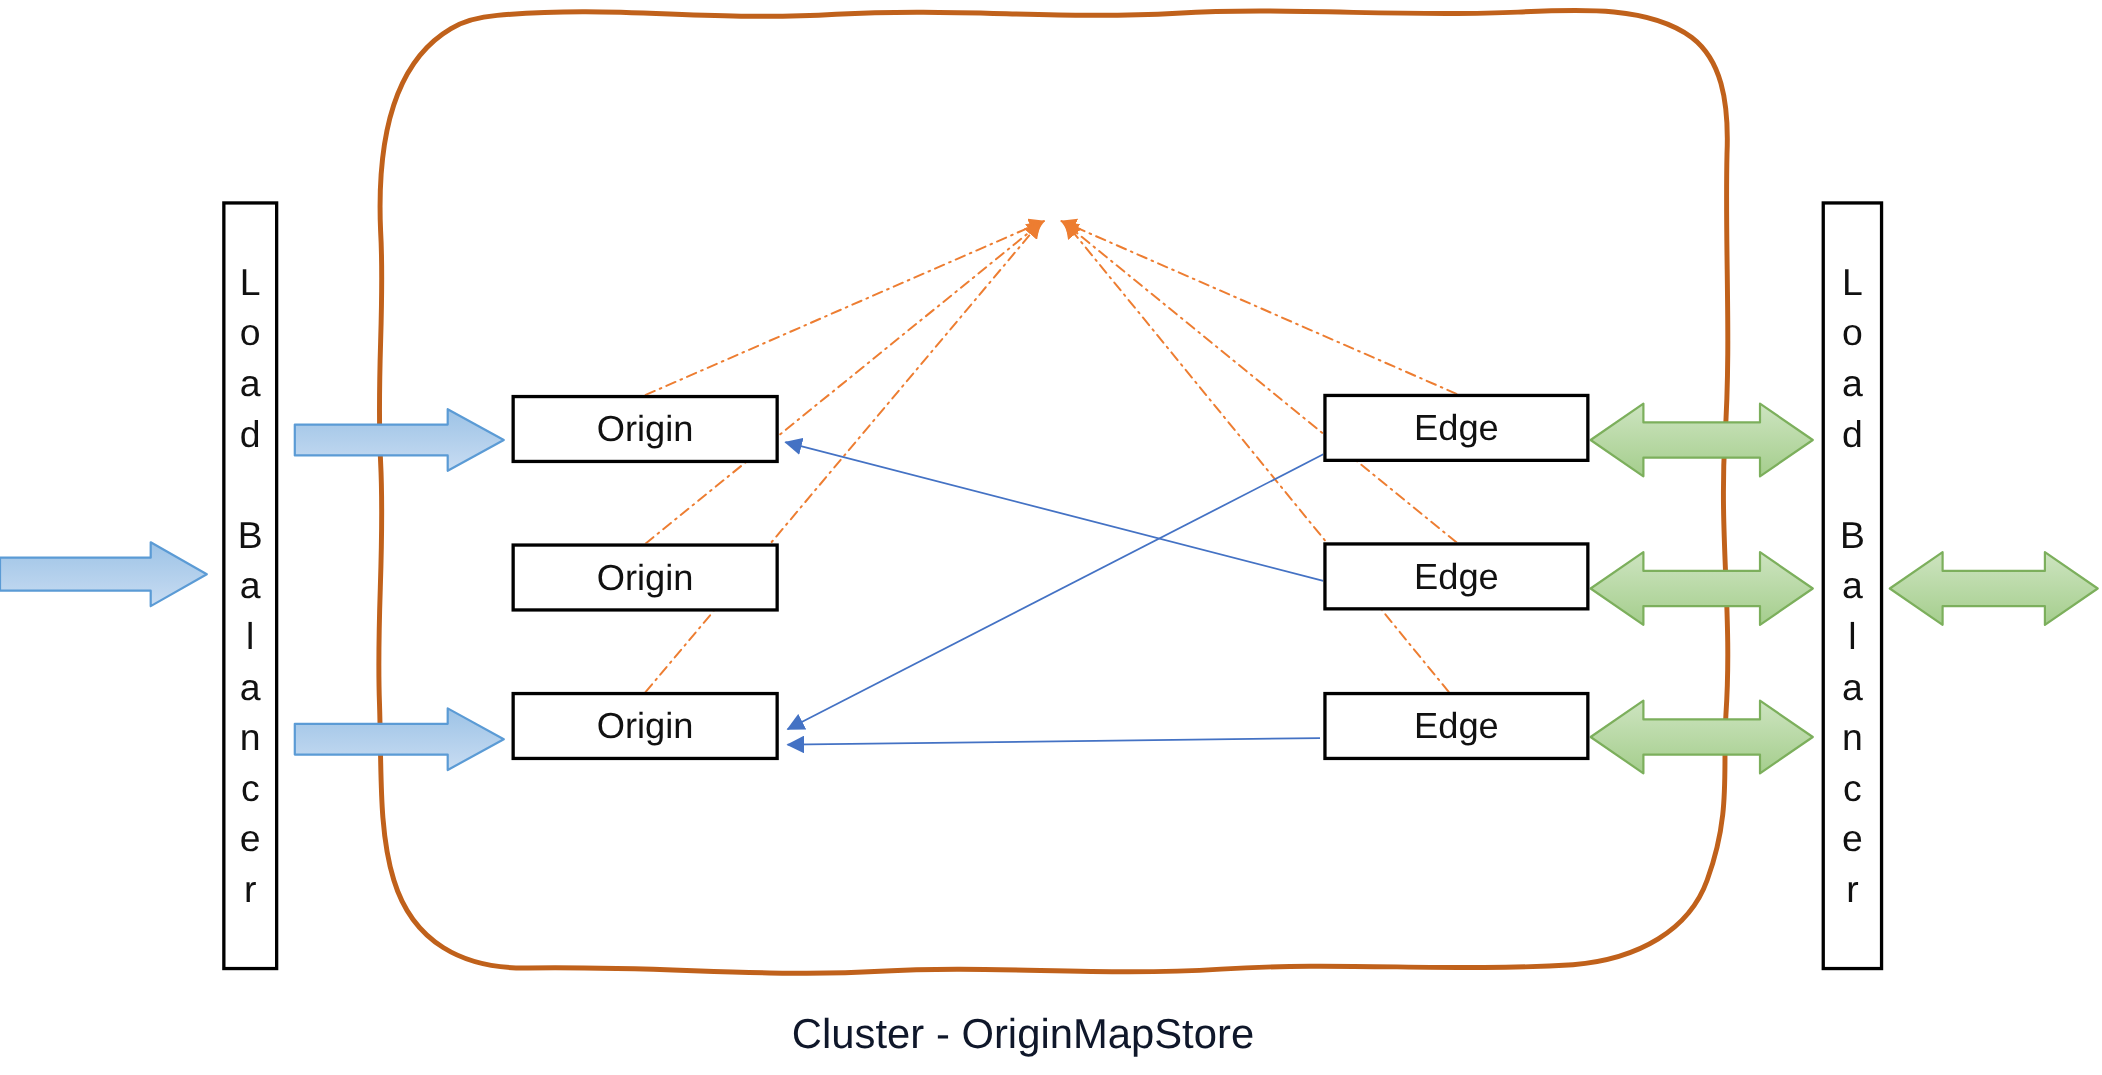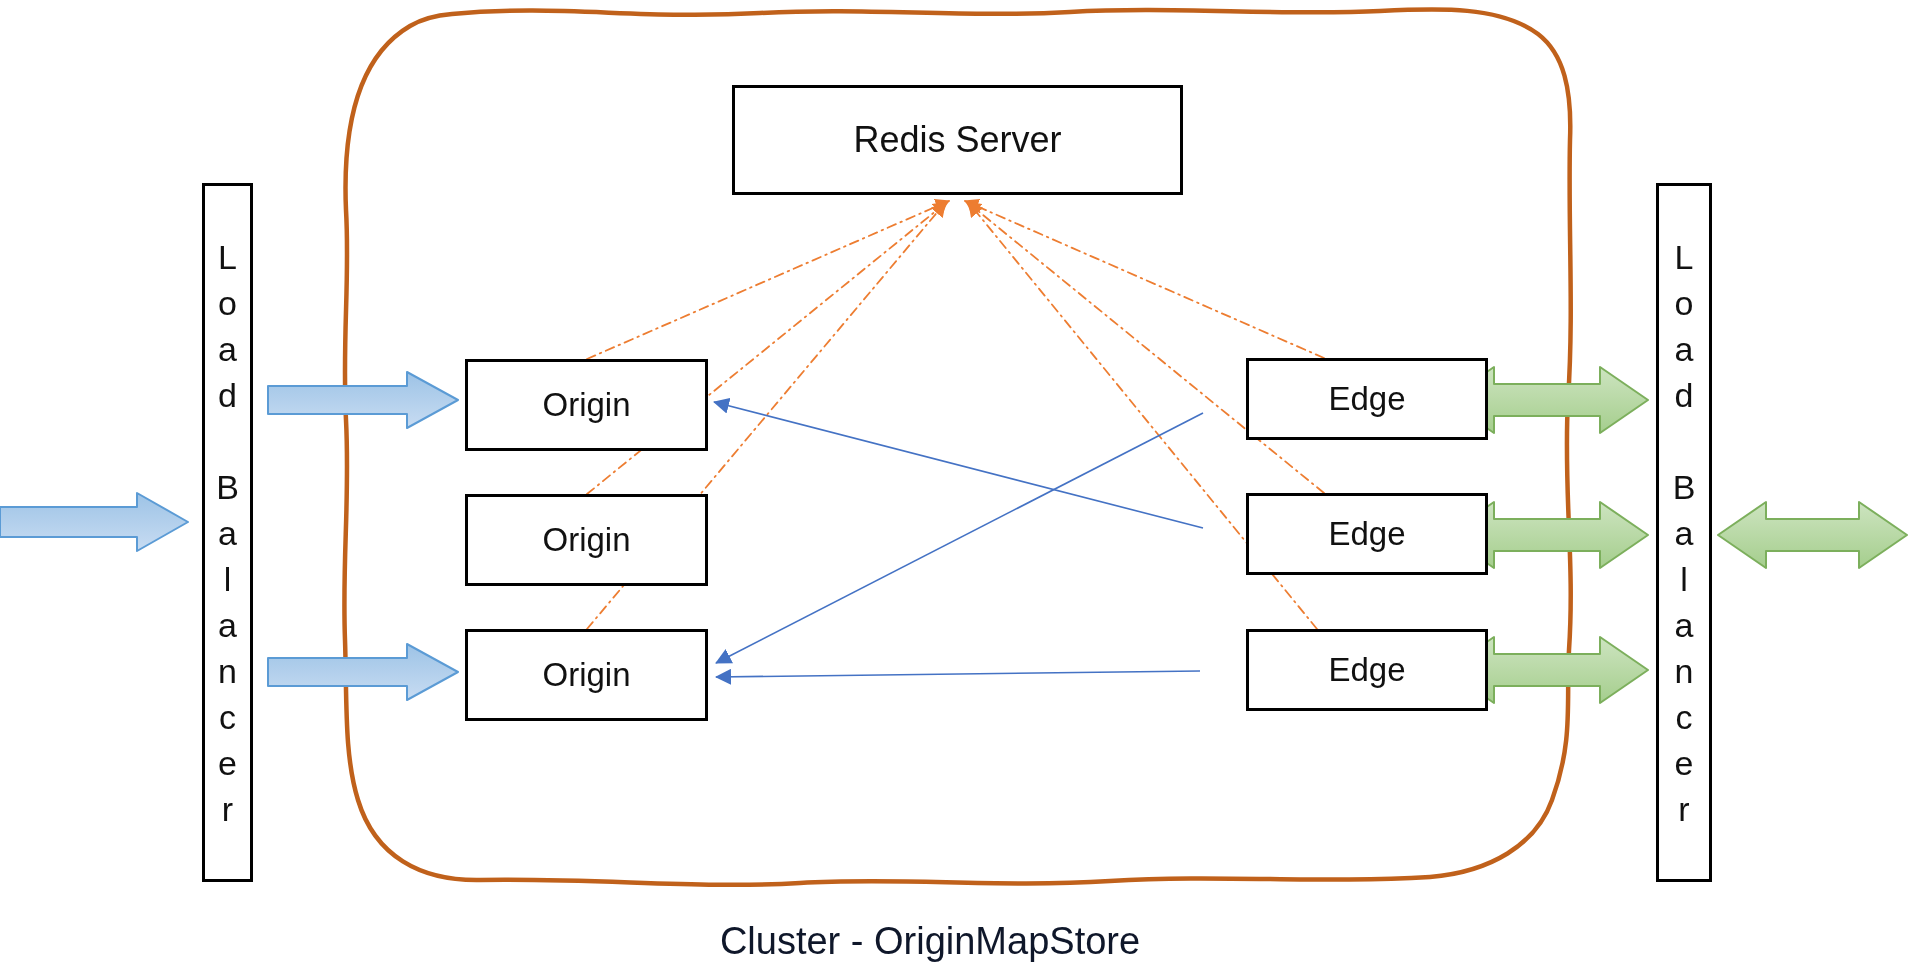--- a/index.html
+++ b/index.html
@@ -18,25 +18,25 @@
   .redis{left:732px;top:85px;width:451px;height:110px;font-size:36px;}
   .lb{display:flex;align-items:center;justify-content:center;}
   .lb-left{left:202px;top:183px;width:51px;height:699px;}
   .lb-right{left:1656px;top:183px;width:56px;height:699px;}
   .vtext{
     white-space:pre-line;
     text-align:center;
     font-size:34px;
     line-height:46px;
   }
-  .origin{left:465px;width:243px;height:92px;}
+  .origin{left:465px;width:243px;height:62px;}
   .origin-1{top:359px;}
   .origin-2{top:494px;}
   .origin-3{top:629px;}
-  .edge{left:1246px;width:242px;height:82px;}
+  .edge{left:1203px;width:242px;height:62px;}
   .edge-1{top:358px;}
   .edge-2{top:493px;}
   .edge-3{top:629px;}
   .cluster-label{
     position:absolute;left:530px;top:920px;width:800px;
     text-align:center;font-size:38px;color:#0f172a;
   }
 </style>
 </head>
 <body>
@@ -103,23 +103,20 @@
     </g>
 
     <g fill="url(#gradGreen)" stroke-width="2" stroke-linejoin="round" stroke="#7CAF5C">
       <polygon points="1446,400 1494,367 1494,384 1600,384 1600,367 1648,400 1600,433 1600,416 1494,416 1494,433"></polygon>
       <polygon points="1446,535 1494,502 1494,519 1600,519 1600,502 1648,535 1600,568 1600,551 1494,551 1494,568"></polygon>
       <polygon points="1446,670 1494,637 1494,654 1600,654 1600,637 1648,670 1600,703 1600,686 1494,686 1494,703"></polygon>
       <polygon points="1718,535 1766,502 1766,519 1859,519 1859,502 1907,535 1859,568 1859,551 1766,551 1766,568"></polygon>
     </g>
   </svg>
 
-  <div class="node redis">
-    <span>Redis Server</span>
-  </div>
 
   <div class="node lb lb-left">
     <div class="vtext">L
 o
 a
 d
 
 B
 a
 l

